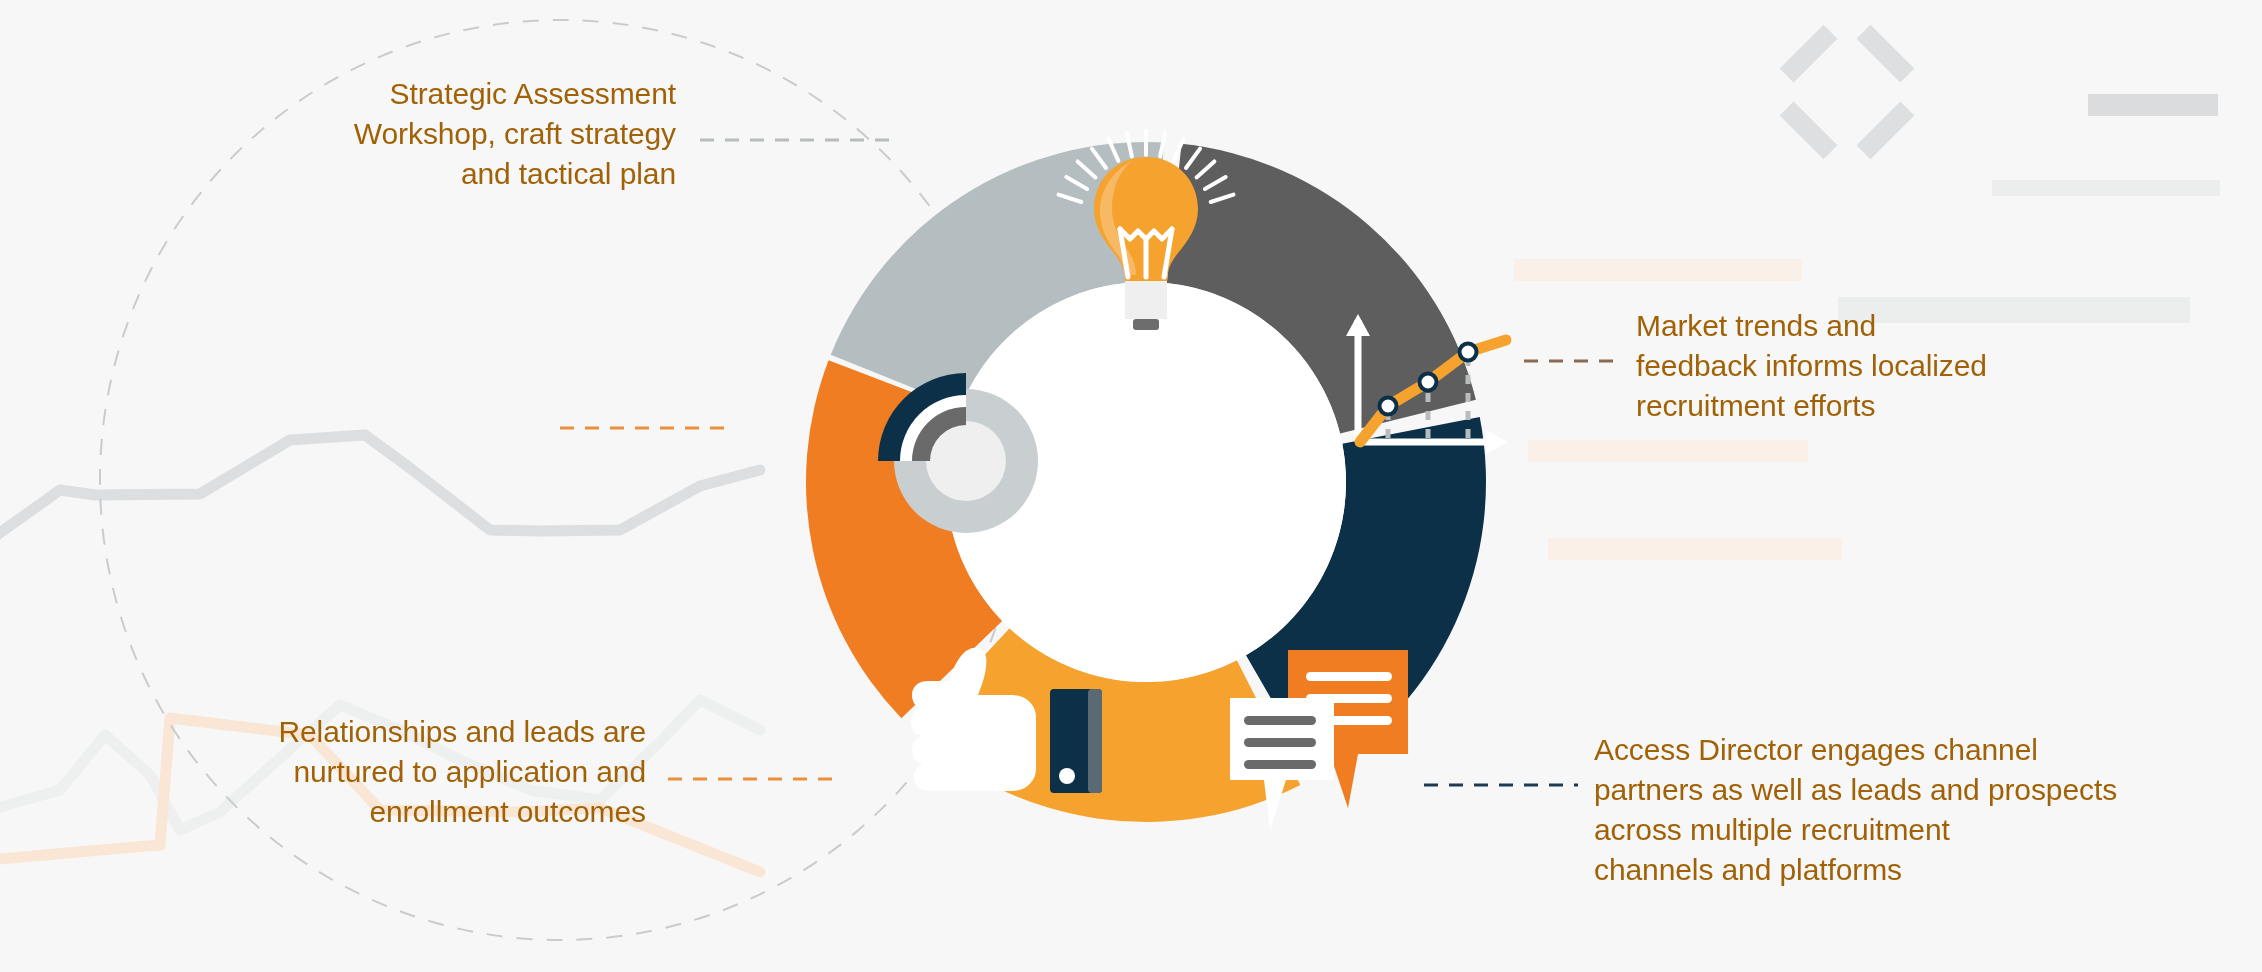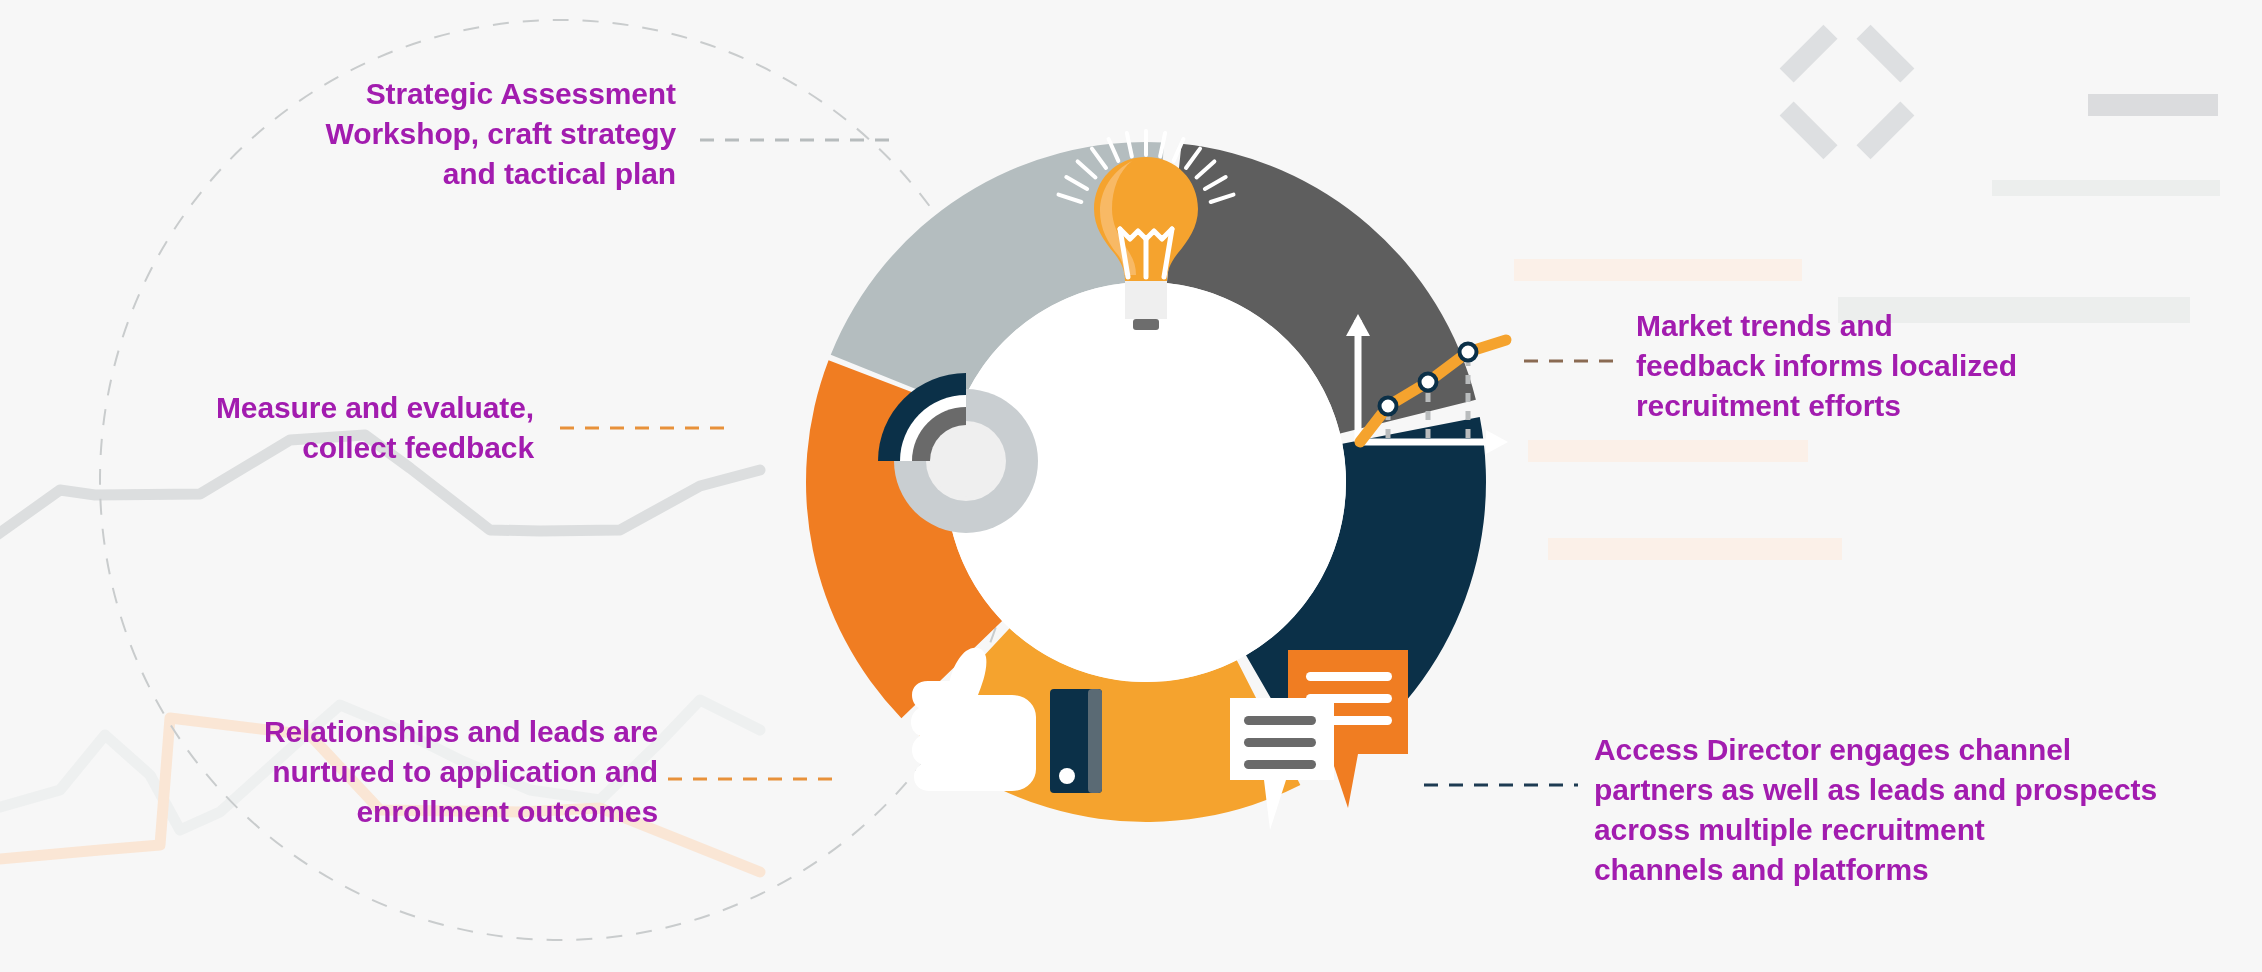--- a/index.html
+++ b/index.html
@@ -9,24 +9,24 @@
     background:#f7f7f7;
     font-family:"Liberation Sans", sans-serif;
     position:relative;
   }
   #stage{position:absolute;left:0;top:0;width:2262px;height:972px;}
   .layer{position:absolute;left:0;top:0;width:2262px;height:972px;}
   svg.layer{display:block;}
 
   .label{
     position:absolute;
-    color:#a21caf;
+    color:#a16207;
     font-size:30px;
     line-height:40px;
-    font-weight:700;
+    font-weight:400;
     letter-spacing:-0.1px;
     white-space:pre-line;
   }
   .label.right{text-align:right;}
   .label.left{text-align:left;}
 </style>
 </head>
 <body>
 
 <div id="stage">
@@ -141,23 +141,21 @@
         <line x1="560" y1="428" x2="730" y2="428" stroke="#e8913a" stroke-width="3" stroke-dasharray="14 11"></line>
         <line x1="668" y1="779" x2="840" y2="779" stroke="#e8913a" stroke-width="3" stroke-dasharray="14 11"></line>
         <line x1="1524" y1="361" x2="1618" y2="361" stroke="#8a6a52" stroke-width="3" stroke-dasharray="14 11"></line>
         <line x1="1424" y1="785" x2="1578" y2="785" stroke="#1d3b52" stroke-width="3" stroke-dasharray="14 11"></line>
       </g>
   </svg>
 
   <div class="label right" style="left: 196px; top: 74px; width: 480px;">Strategic Assessment
 Workshop, craft strategy
 and tactical plan</div>
-  <div class="label right" style="left: 120px; top: 388px; width: 414px;">Measure and evaluate,
-collect feedback</div>
-  <div class="label right" style="left: 162px; top: 712px; width: 496px;">Relationships and leads are
+  <div class="label right" style="left: 150px; top: 712px; width: 496px;">Relationships and leads are
 nurtured to application and
 enrollment outcomes</div>
   <div class="label left" style="left: 1636px; top: 306px; width: 470px;">Market trends and
 feedback informs localized
 recruitment efforts</div>
   <div class="label left" style="left: 1594px; top: 706px; width: 600px; margin-top: 24px;">Access Director engages channel
 partners as well as leads and prospects
 across multiple recruitment
 channels and platforms</div>
 

